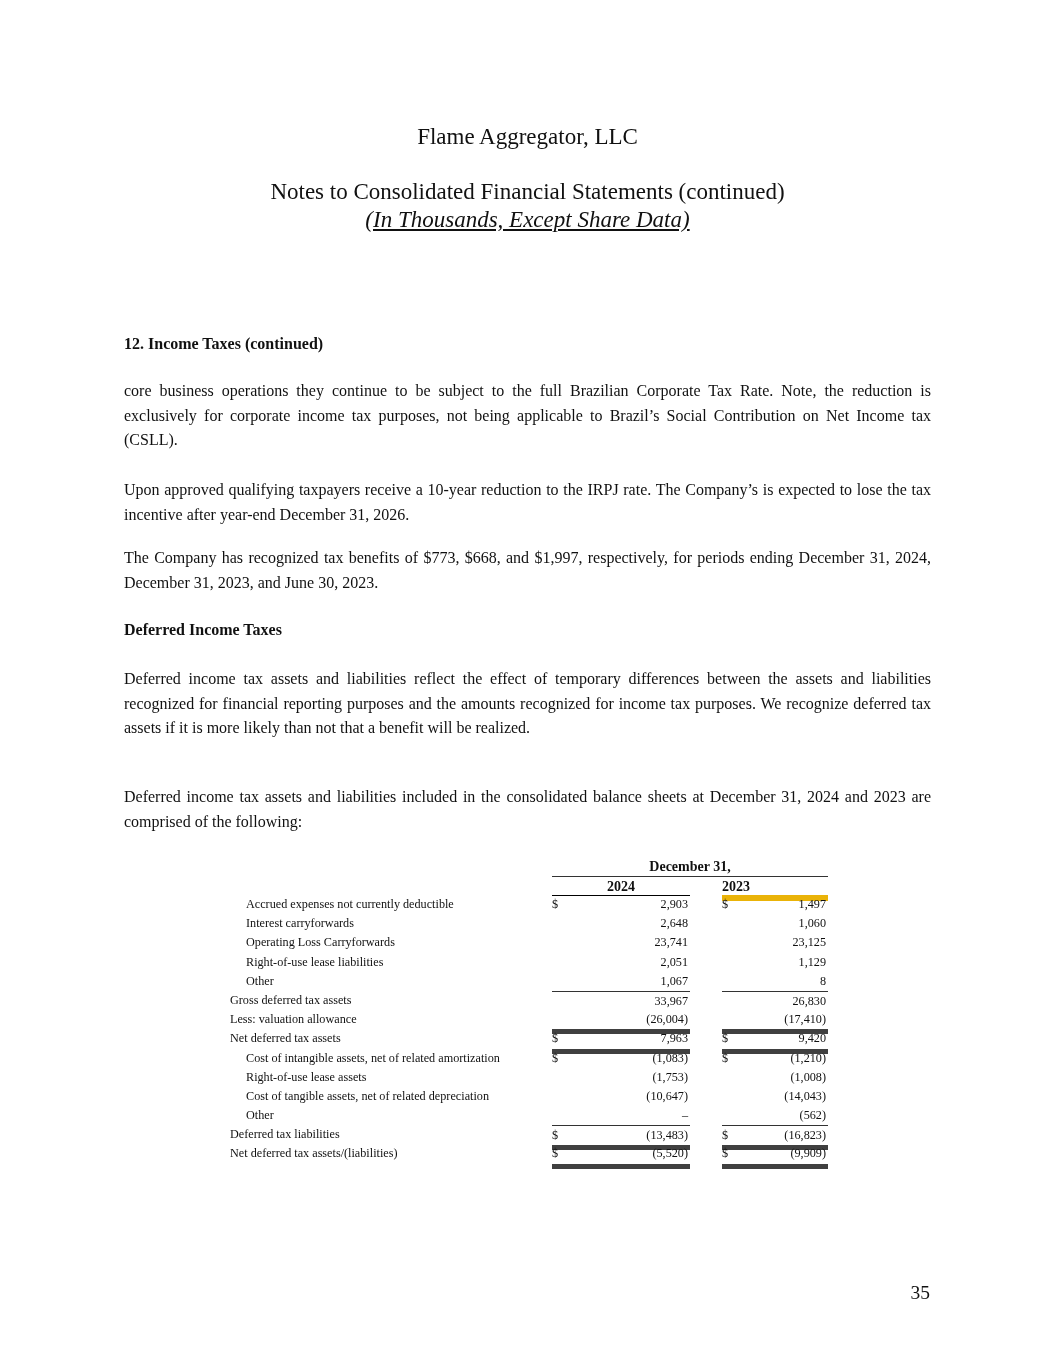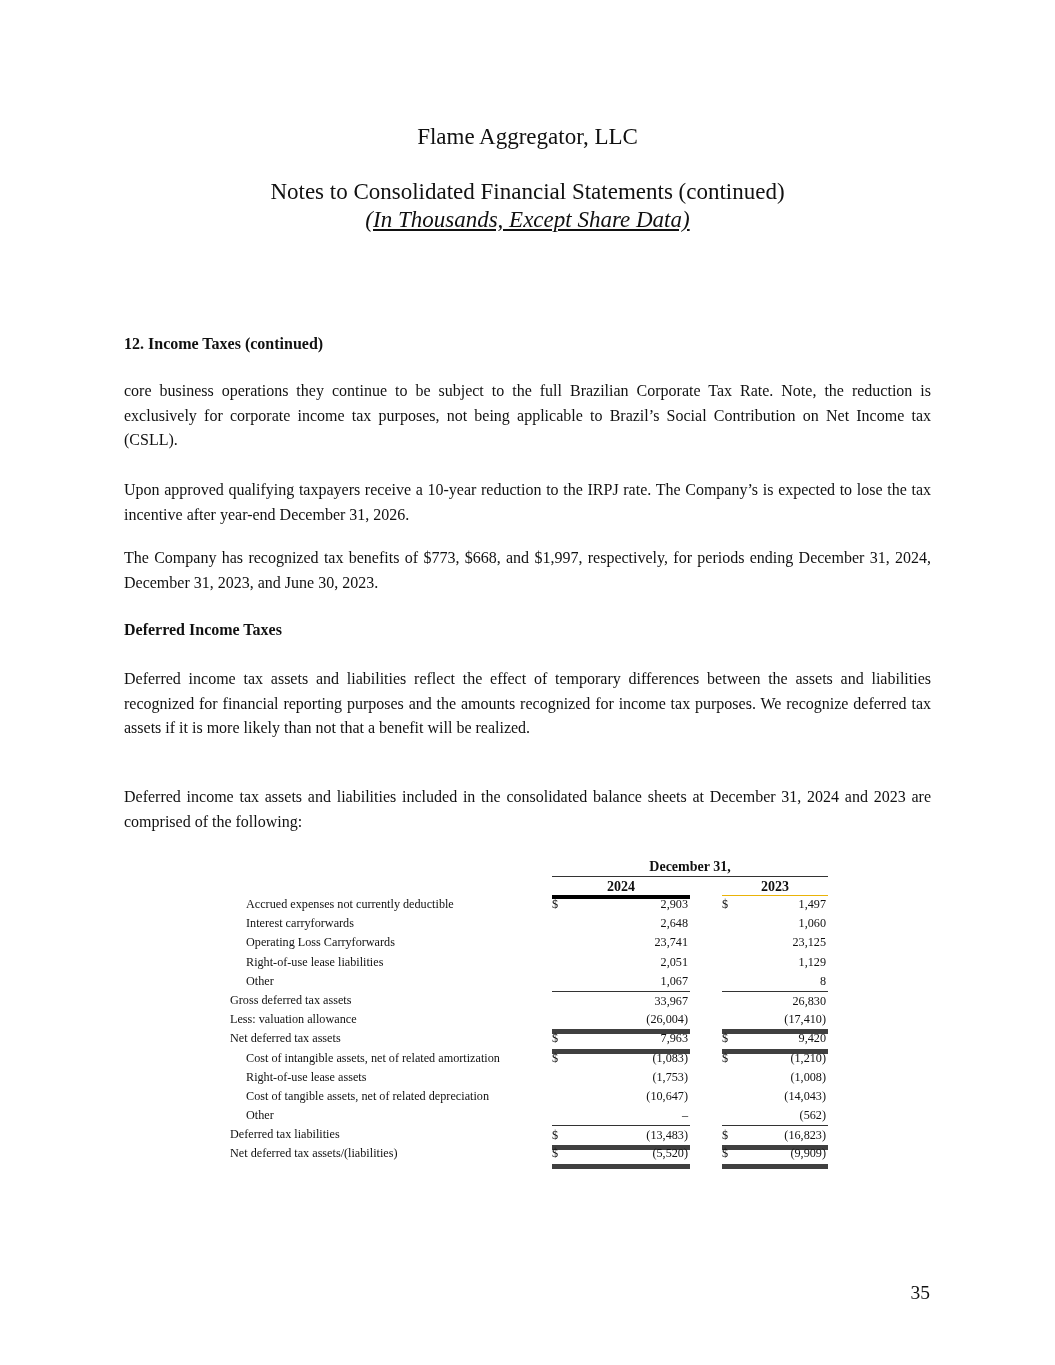--- a/index.html
+++ b/index.html
@@ -27,22 +27,22 @@
     .fin-table .label.indent { left: 16px; text-align: right; }
     .fin-table .cell { position: absolute; height: 19.2px; }
     .col24 { left: 322px; width: 138px; }
     .col23 { left: 492px; width: 106px; }
     .cell .dollar { position: absolute; left: 0; }
     .cell .val { position: absolute; right: 2px; }
     .cell.top-rule { border-top: 1px solid #333; }
     .cell.bottom-rule { border-bottom: 5px solid #404040; }
     .hdr { font-weight: bold; font-size: 14px; text-align: center; }
     .hdr-span { position: absolute; left: 322px; width: 276px; border-bottom: 1px solid #333; text-align: center; top: 0; height: 19px; line-height: 19px; }
-    .hdr-24 { position: absolute; left: 322px; width: 138px; border-bottom: 4px solid #000000; text-align: center; top: 19px; height: 19px; line-height: 22px; }
-    .hdr-23 { position: absolute; left: 492px; width: 106px; border-bottom: 1px solid #eab308; text-align: center; top: 19px; height: 19px; line-height: 22px; }
+    .hdr-24 { position: absolute; left: 322px; width: 138px; border-bottom: 1px solid #000000; text-align: center; top: 19px; height: 19px; line-height: 22px; }
+    .hdr-23 { position: absolute; left: 492px; width: 106px; border-bottom: 6px solid #eab308; text-align: left; top: 19px; height: 19px; line-height: 22px; }
     .page-number { position: absolute; left: 880px; top: 1282px; width: 50px; text-align: right; font-size: 19.5px; }
   </style>
 </head>
 <body>
 
 <div class="page-header company">Flame Aggregator, LLC</div>
 <div class="page-header notes-title">Notes to Consolidated Financial Statements (continued)</div>
 <div class="page-header notes-subtitle">(In Thousands, Except Share Data)</div>
 
 <div class="body-block section-heading h1">12. Income Taxes (continued)</div>

